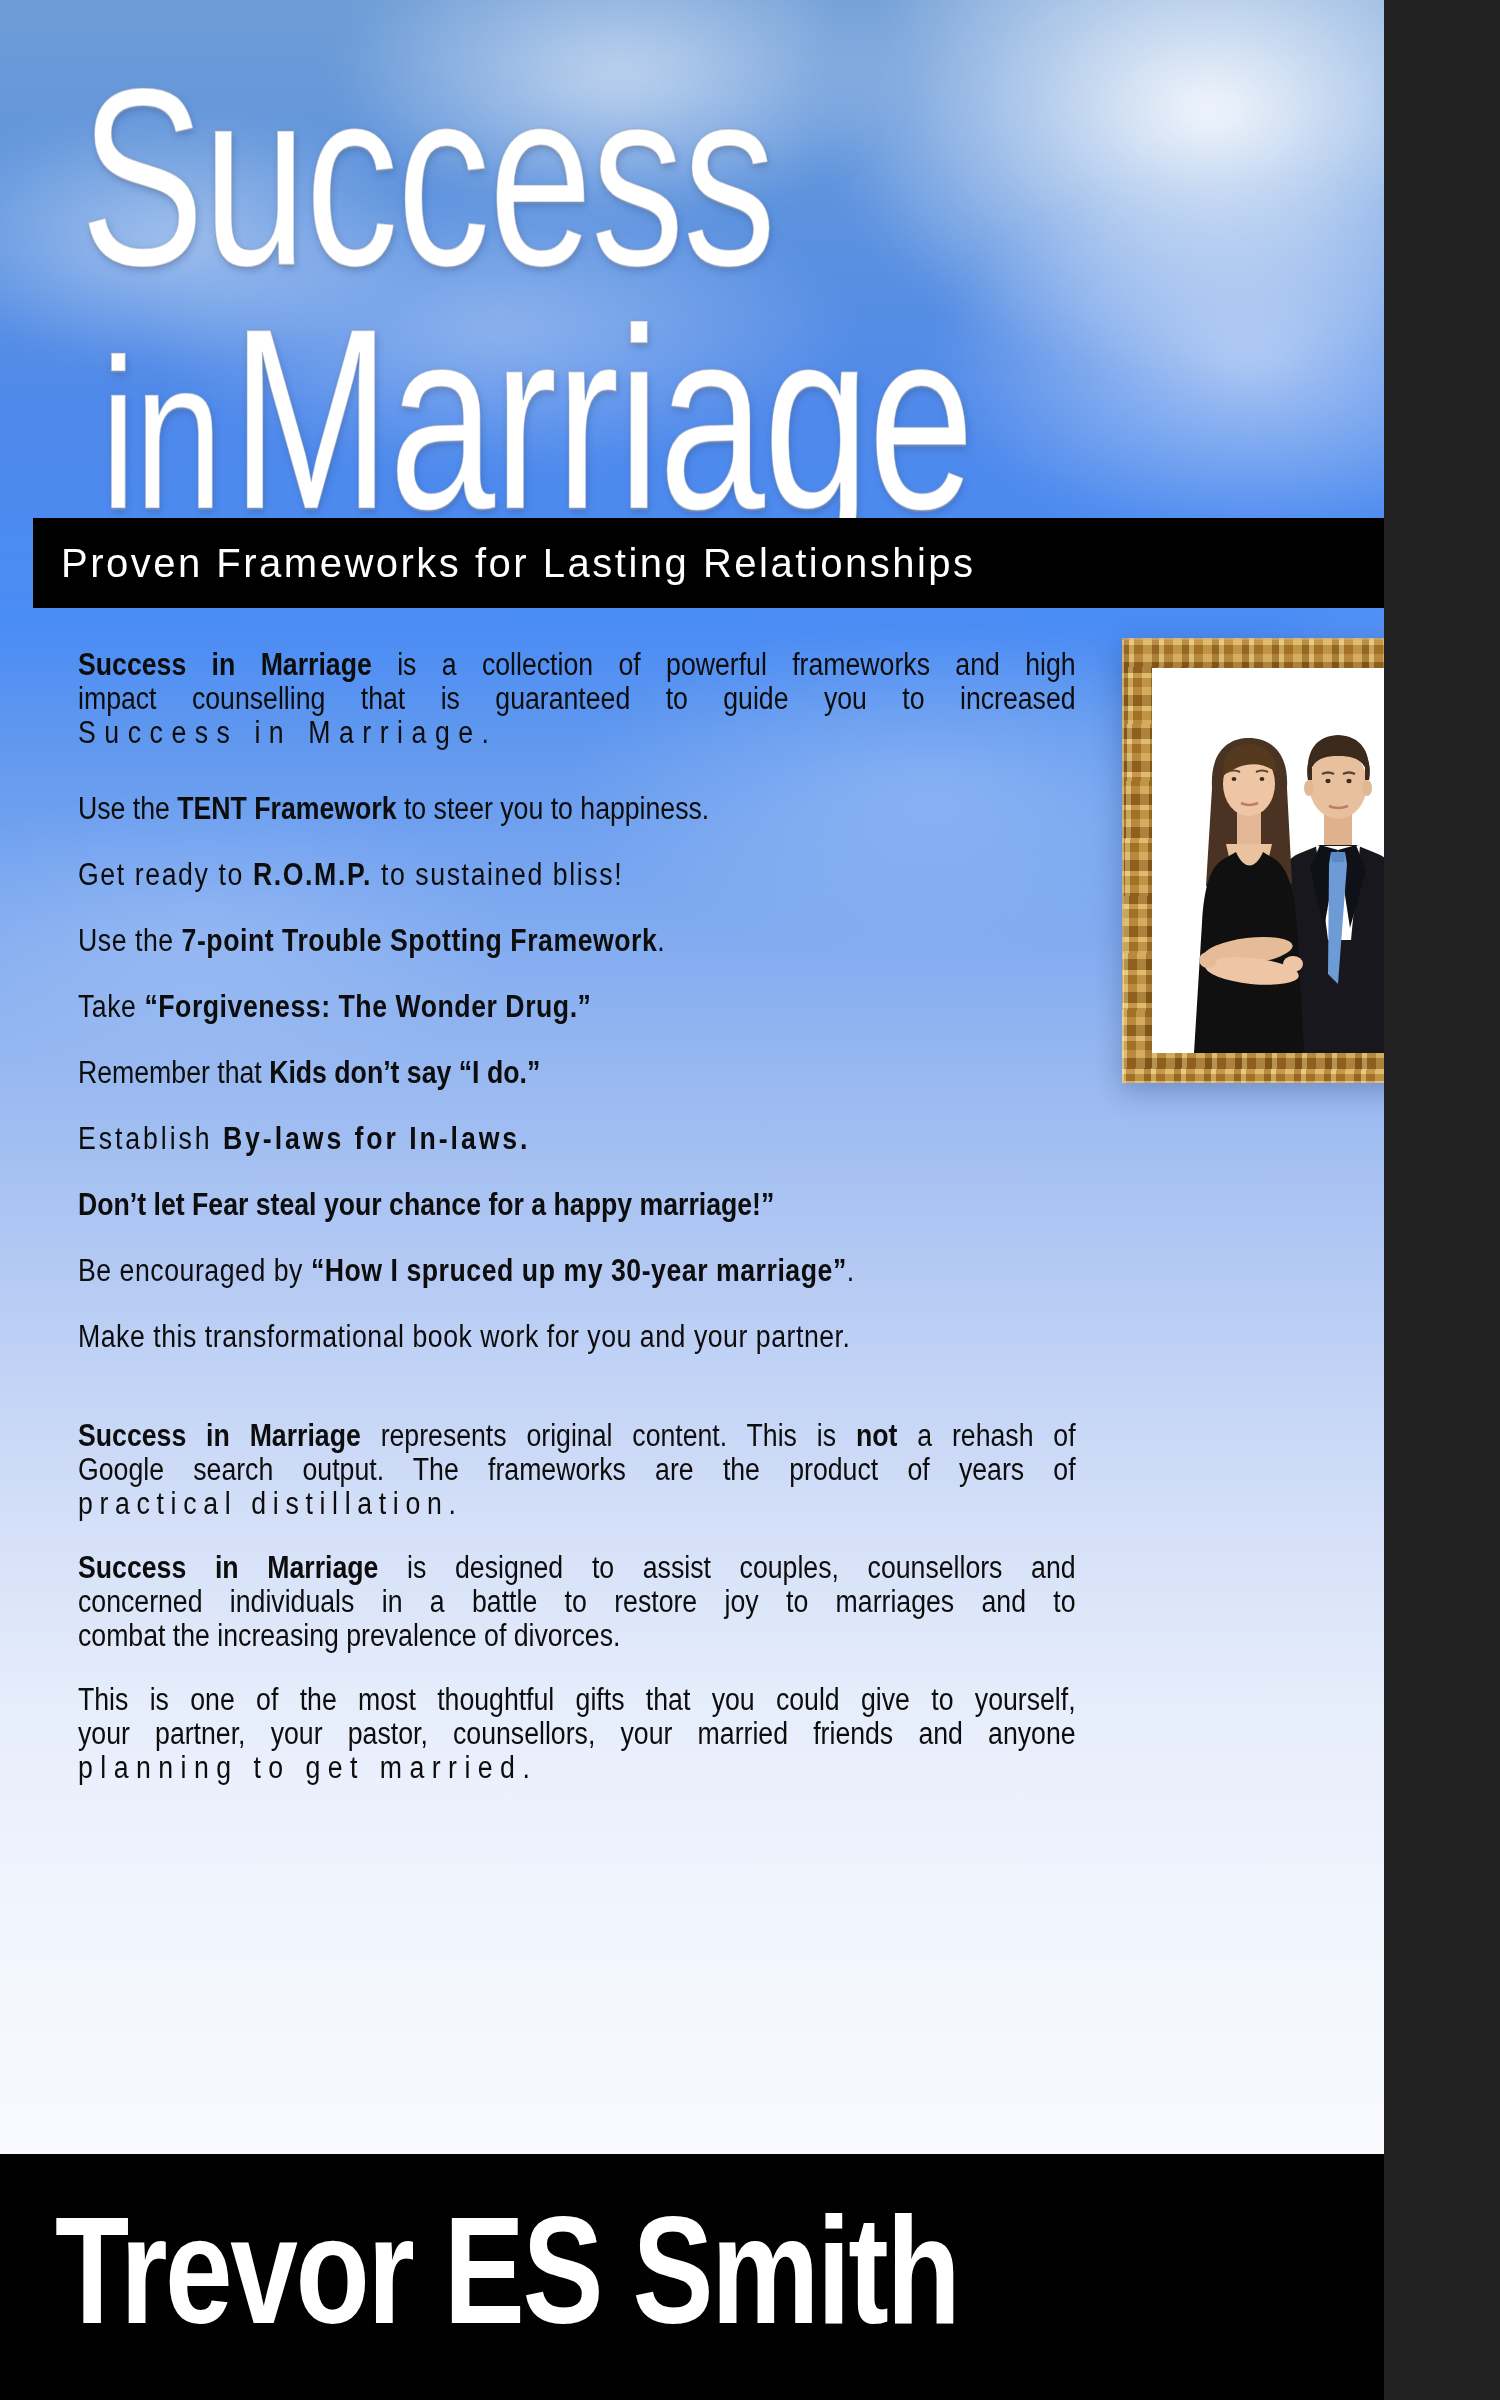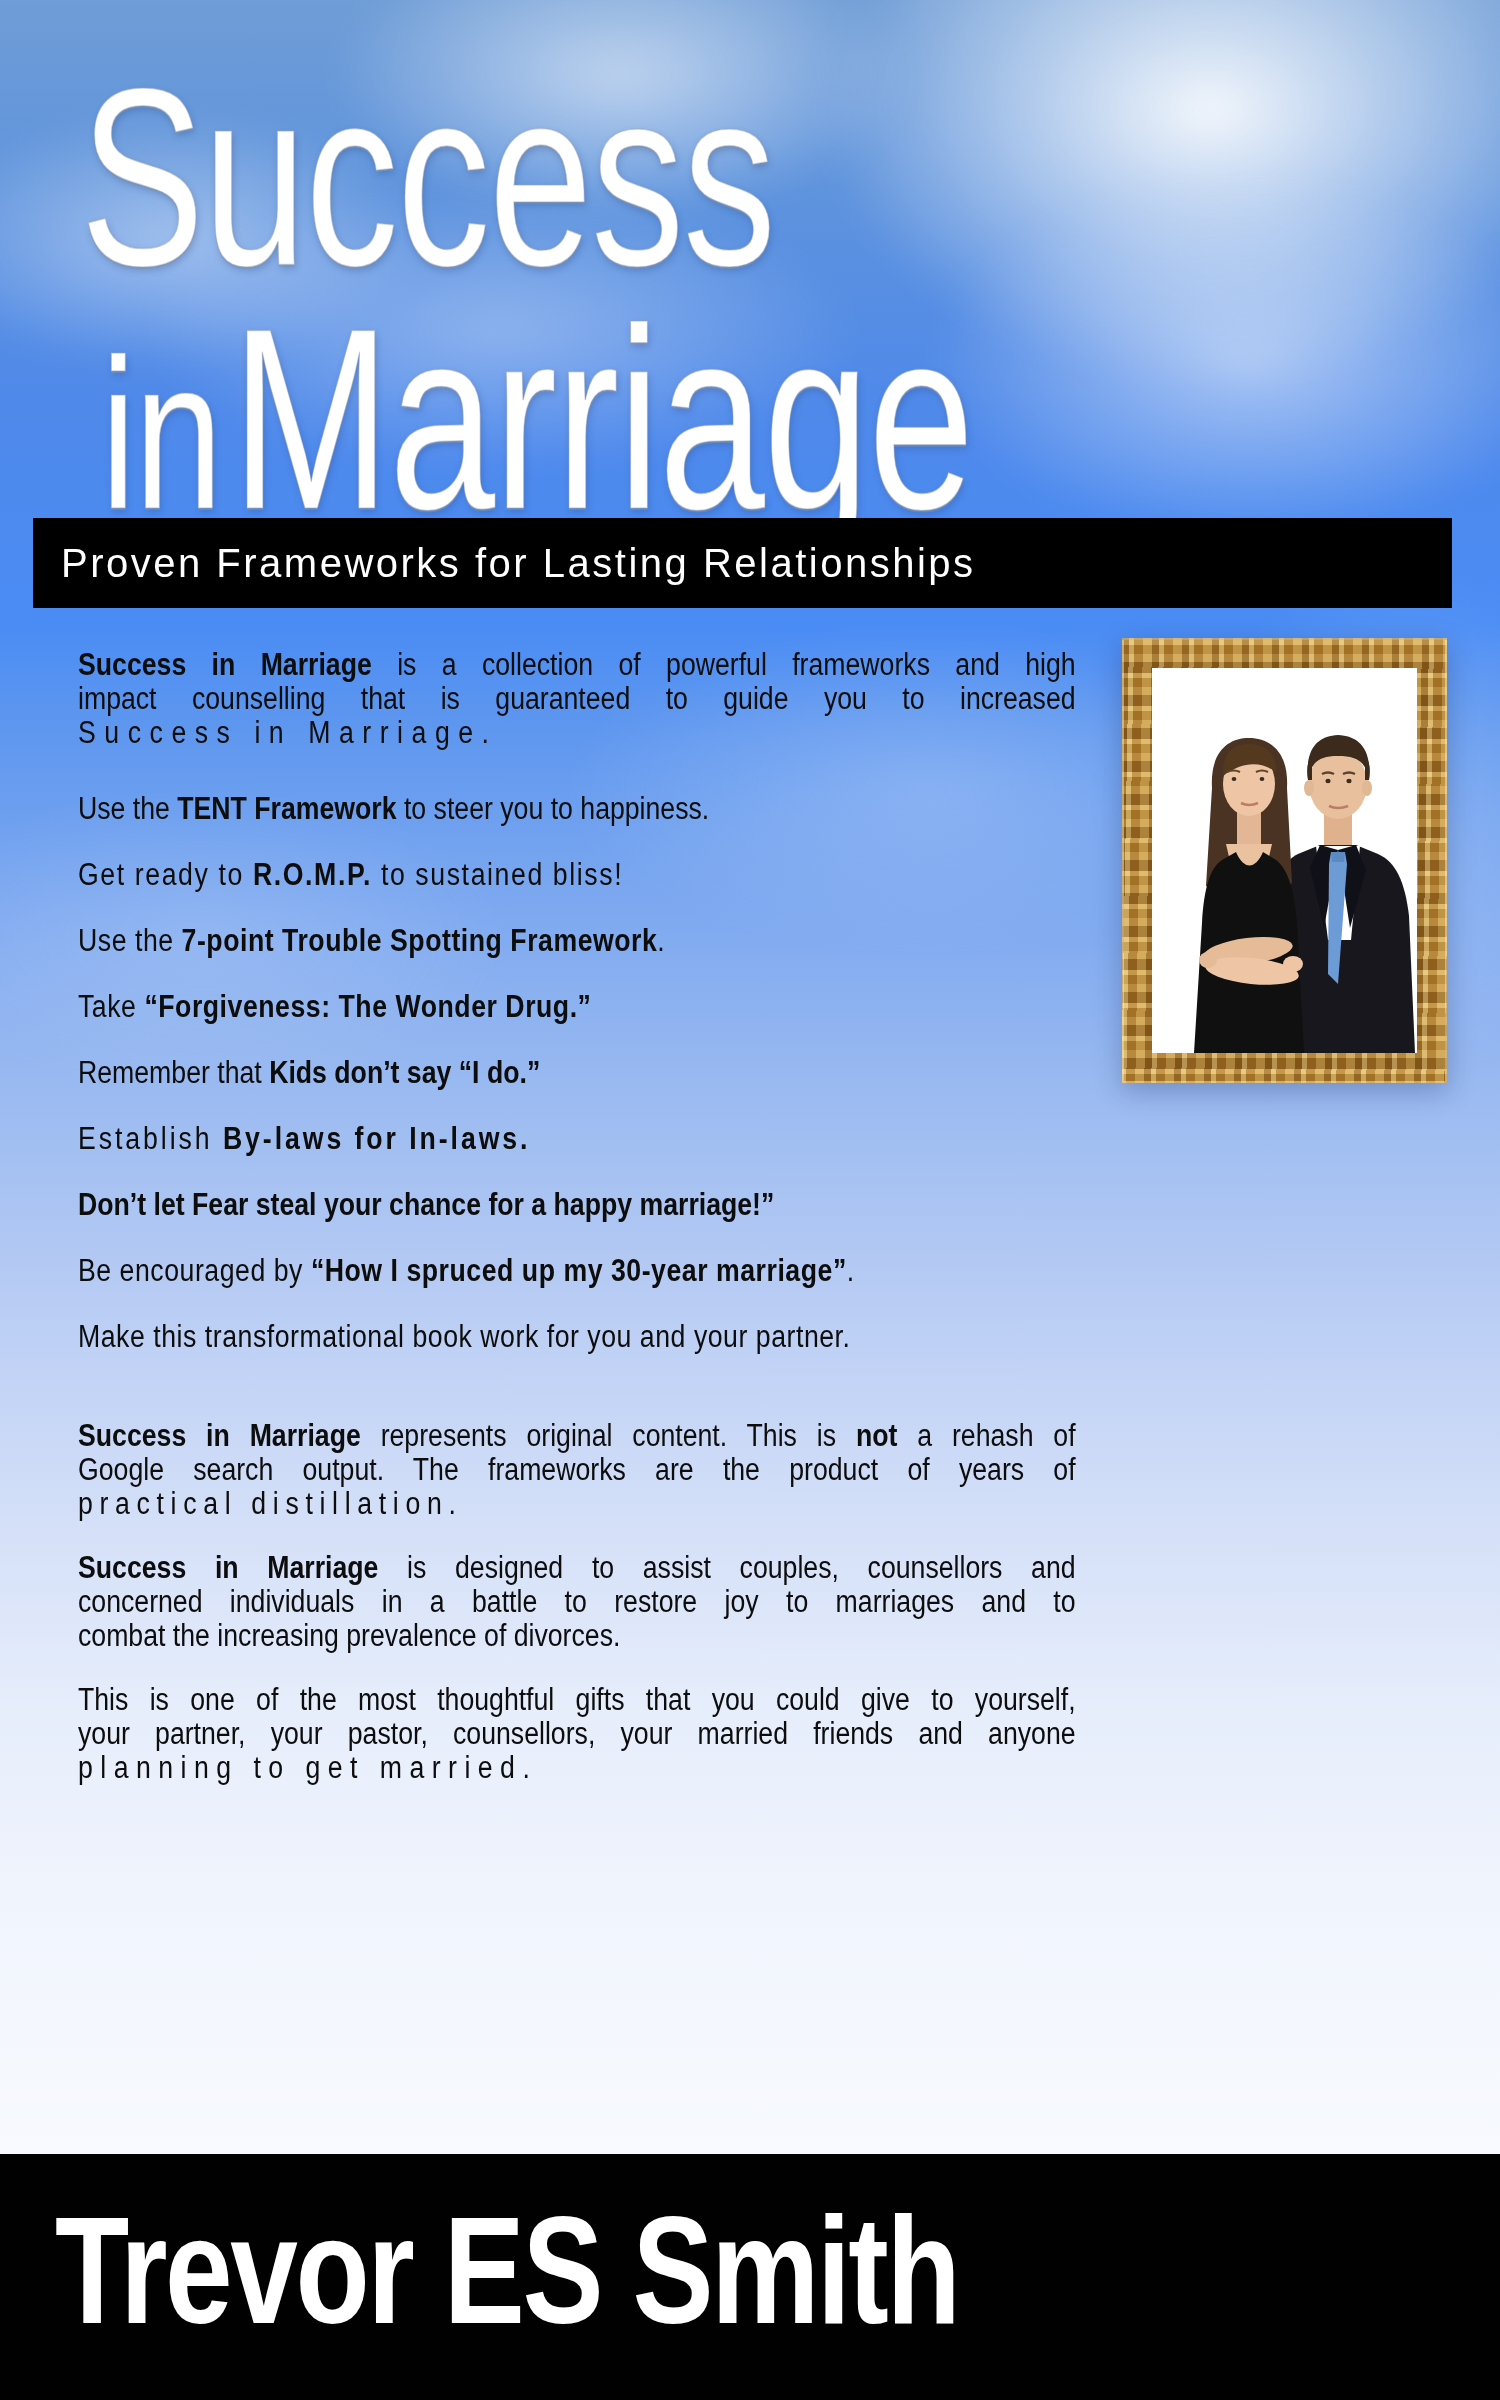--- a/index.html
+++ b/index.html
@@ -1,17 +1,17 @@
 <!DOCTYPE html>
 <html><head>
 <meta charset="utf-8">
 <style>
   html,body{margin:0;padding:0;background:#222;}
   #page{
-    position:relative;width:1500px;height:2400px;overflow:hidden;
+    position:relative;width:1384px;height:2400px;overflow:hidden;
     font-family:"Liberation Sans", sans-serif;
     background:linear-gradient(180deg,
       #6f9dd6 0%, #5e93dd 8%, #4f89ea 17%, #4a8cf5 26%,
       #5d96ef 30%, #7ea9f0 38%, #9cbbf1 46%, #b8ccf4 54%,
       #d3dff8 63%, #e6edfb 71%, #f1f5fd 80%, #f8fafe 90%, #f8fafe 100%);
     text-decoration:underline;
   }
   
   .cloud{position:absolute;border-radius:50%;
     background:radial-gradient(closest-side, rgba(255,255,255,.95), rgba(255,255,255,0));

